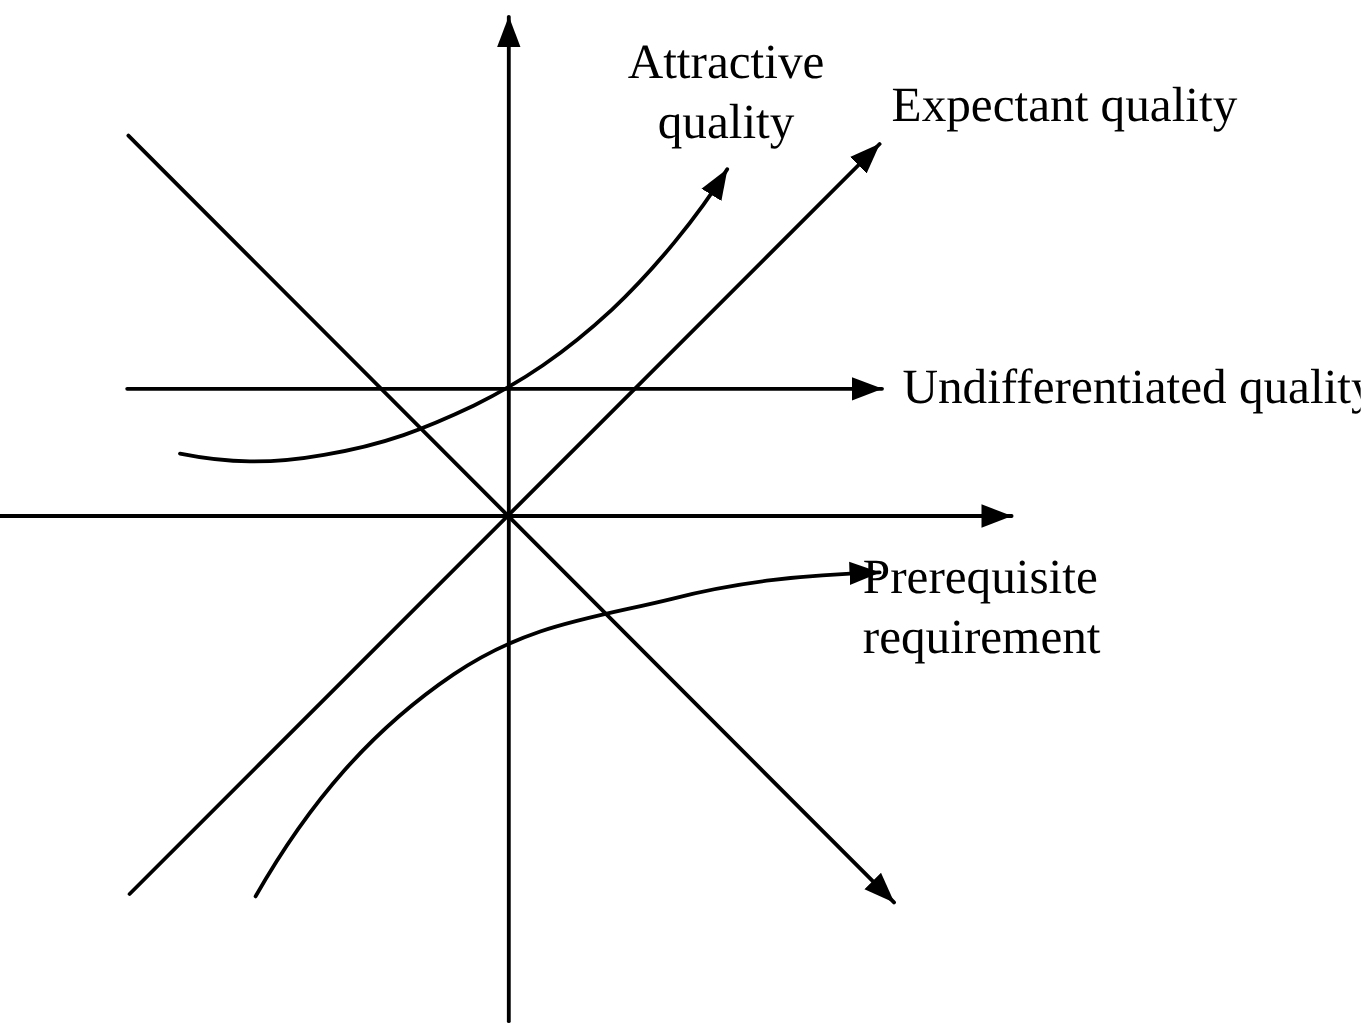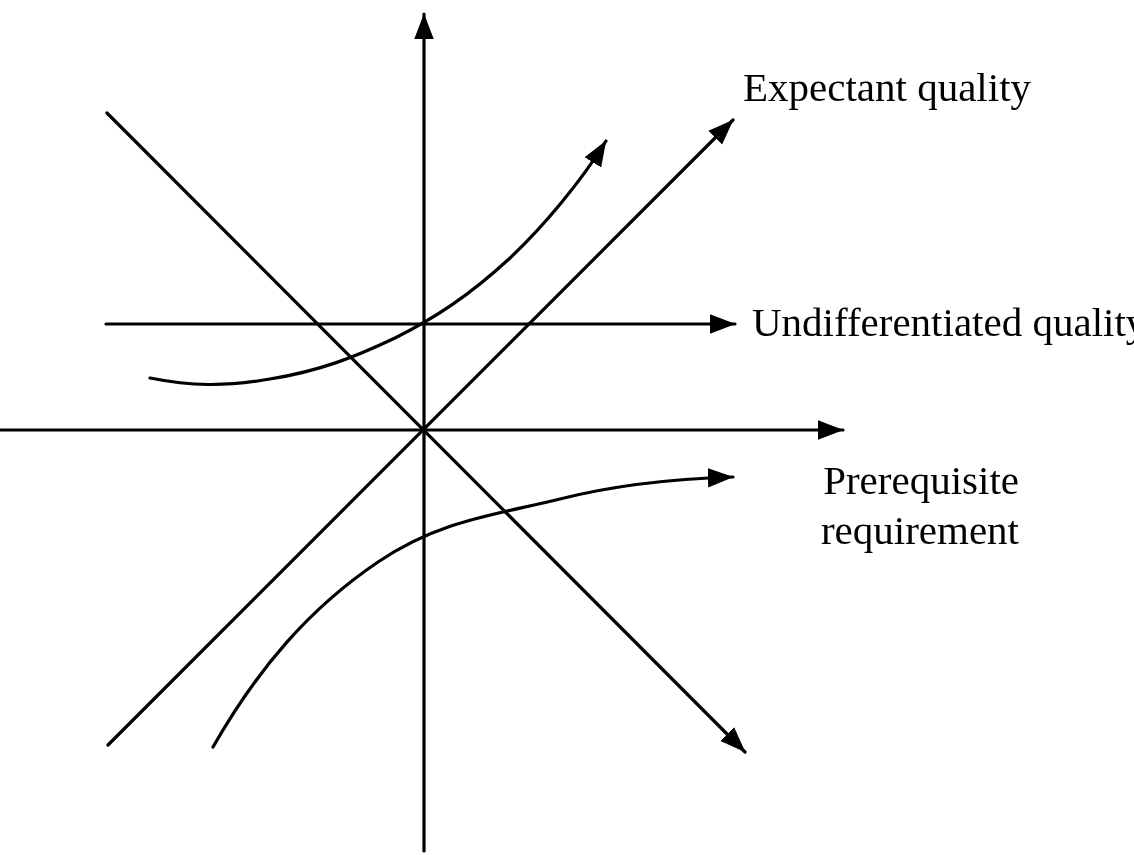--- a/index.html
+++ b/index.html
@@ -40,21 +40,21 @@
     top: 62px;
   }
   #lbl-undifferentiated {
     left: 752px;
     top: 297px;
   }
   #lbl-prerequisite {
     left: 719px;
     top: 455px;
     width: 300px;
-    text-align: right;
+    text-align: left;
   }
   #lbl-inverted {
     left: 757px;
     top: 755px;
   }
 </style>
 </head>
 <body>
 
 <div class="stage">
@@ -67,20 +67,24 @@
     </defs>
   <path d="M424,851 L424,14" fill="none" stroke="#000000" stroke-width="3.2" stroke-linecap="round" marker-end="url(#arrowhead)"></path>
       <path d="M0,430 L843,430" fill="none" stroke="#000000" stroke-width="3.2" stroke-linecap="round" marker-end="url(#arrowhead)"></path>
       <path d="M106,324 L735,324" fill="none" stroke="#000000" stroke-width="3.2" stroke-linecap="round" marker-end="url(#arrowhead)"></path>
       <path d="M108,745 L733,120" fill="none" stroke="#000000" stroke-width="3.2" stroke-linecap="round" marker-end="url(#arrowhead)"></path>
       <path d="M107,113 L745,752" fill="none" stroke="#000000" stroke-width="3.2" stroke-linecap="round" marker-end="url(#arrowhead)"></path>
       <path d="M150,378 C190,386 225,387 270,379 C320,371 355,357 395,338 C435,318 470,295 510,258 C545,225 582,180 606,141" fill="none" stroke="#000000" stroke-width="3.2" stroke-linecap="round" marker-end="url(#arrowhead)"></path>
       <path d="M213,747 C258,668 310,608 378,562 C440,520 495,515 560,499 C615,485 668,479 733,477" fill="none" stroke="#000000" stroke-width="3.2" stroke-linecap="round" marker-end="url(#arrowhead)"></path>
     </svg>
 
+  <div class="label" id="lbl-attractive">
+    <span class="ln">Attractive</span>
+    <span class="ln">quality</span>
+  </div>
 
   <div class="label" id="lbl-expectant">Expectant quality</div>
 
   <div class="label" id="lbl-undifferentiated">Undifferentiated quality</div>
 
   <div class="label" id="lbl-prerequisite">
     <span class="ln">Prerequisite</span>
     <span class="ln">requirement</span>
   </div>
 

